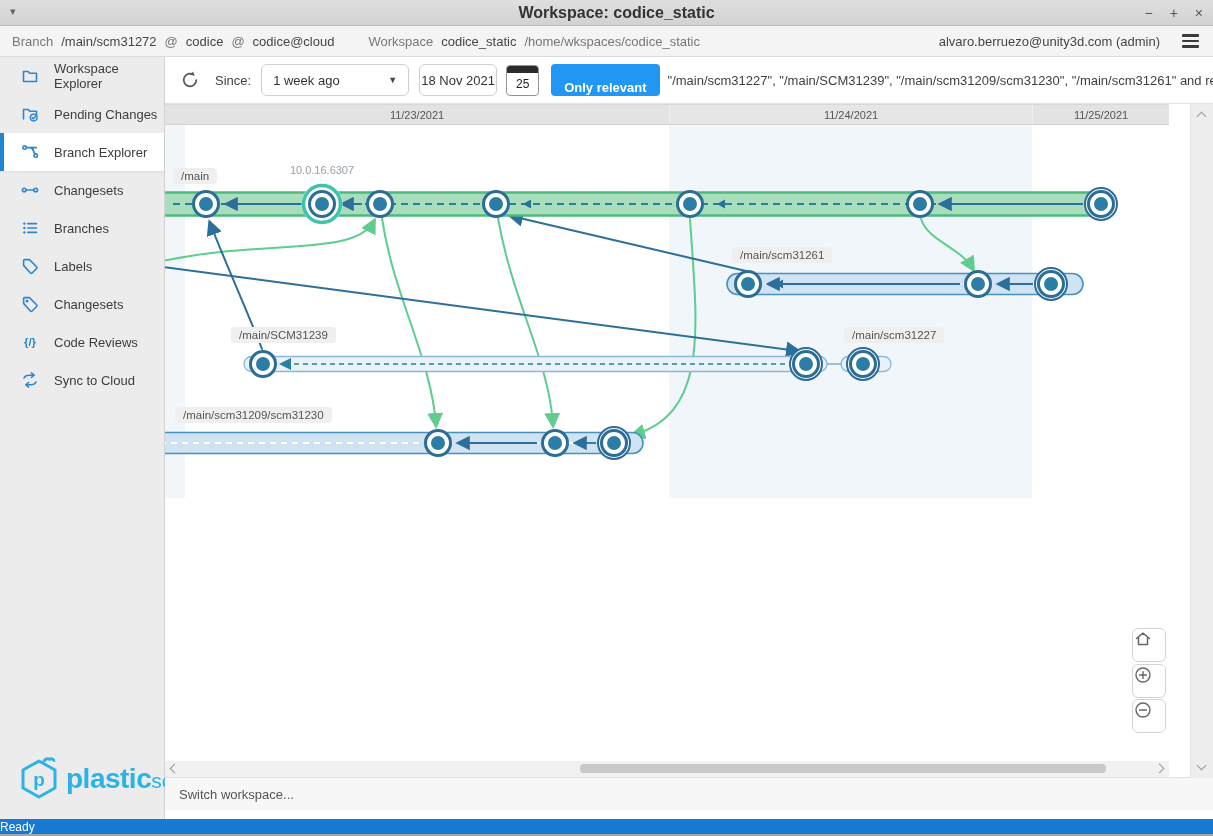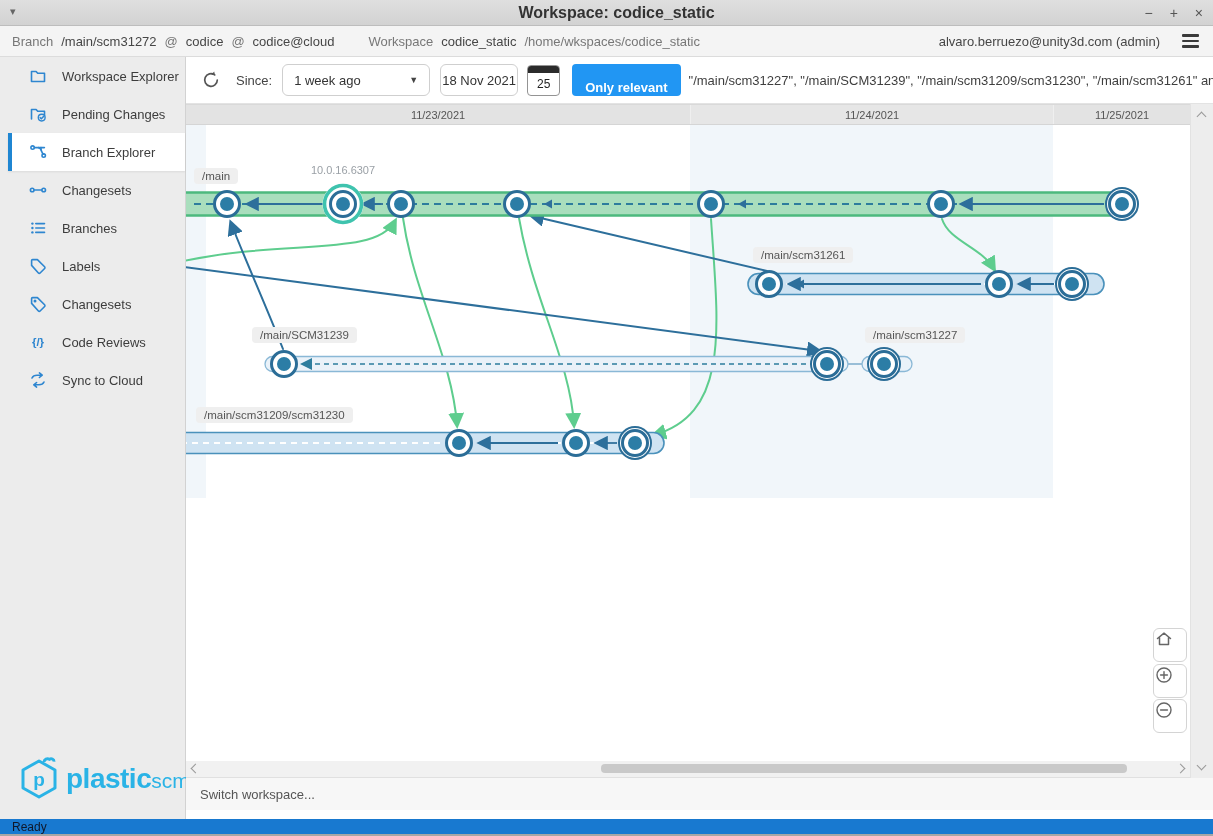--- a/index.html
+++ b/index.html
@@ -18,21 +18,21 @@
   .infobar{height:31px;background:#f4f4f4;border-bottom:1px solid #dcdcdc;display:flex;align-items:center;
     font-size:13px;color:#555;padding:0 12px;flex:none;}
   .infobar .muted{color:#777;}
   .infobar .val{color:#464646;}
   .infobar span{margin-right:8px;white-space:nowrap;}
   .ib-right{margin-left:auto;display:flex;align-items:center;gap:12px;}
   .burger{display:flex;flex-direction:column;gap:3px;cursor:default;padding:2px;}
   .burger i{display:block;width:17px;height:2.6px;background:#3a3a3a;border-radius:1px;}
   
   .main{flex:1;display:flex;min-height:0;}
-  .sidebar{width:186px;background:#ececec;border-right:1px solid #d2d2d2;position:relative;flex:none;padding-left:8px;}
+  .sidebar{width:165px;background:#ececec;border-right:1px solid #d2d2d2;position:relative;flex:none;}
   .sb-item{height:38px;display:flex;align-items:center;padding-left:21px;gap:15px;font-size:13px;
     color:#3d3d3d;position:relative;cursor:default;}
   .sb-item.selected{background:#fff;box-shadow:0 1px 2px rgba(0,0,0,.08);}
   .sb-item.selected::before{content:"";position:absolute;left:0;top:0;bottom:0;width:4px;background:#1f86d2;}
   .sb-icon{width:18px;height:18px;flex:none;display:flex;}
   .logo{position:absolute;left:16px;bottom:16px;display:flex;align-items:center;}
   .logo-text{font-size:28px;font-weight:bold;color:#2ab3e6;letter-spacing:-0.5px;margin-left:4px;}
   .logo-scm{font-size:21px;font-weight:normal;color:#2ab3e6;letter-spacing:0;}
   
   .content{flex:1;display:flex;flex-direction:column;position:relative;min-width:0;background:#fff;}
@@ -65,22 +65,22 @@
   .hscroll{height:16px;width:1004px;background:#f1f1f1;position:relative;flex:none;}
   .hthumb{position:absolute;left:415px;top:3px;width:526px;height:9px;background:#c9c9c9;border-radius:4px;}
   .chev{display:inline-block;width:7px;height:7px;border-left:1.5px solid #999;border-top:1.5px solid #999;}
   .chev-left{transform:rotate(-45deg);position:absolute;left:6px;top:4px;}
   .chev-right{transform:rotate(135deg);position:absolute;right:6px;top:4px;}
   .vscroll{position:absolute;top:47px;right:0;width:23px;height:674px;background:#ededed;border-left:1px solid #e2e2e2;z-index:5;}
   .chev-up{transform:rotate(45deg);position:absolute;left:7px;top:9px;}
   .chev-down{transform:rotate(225deg);position:absolute;left:7px;bottom:9px;}
   .switchbar{height:33px;background:#f7f7f7;border-top:1px solid #e0e0e0;font-size:13px;color:#555;
     display:flex;align-items:center;padding-left:14px;flex:none;cursor:default;}
-  .statusbar{height:17px;background:#1879d0;color:#0f172a;font-size:12px;display:flex;align-items:center;
-    padding-left:12px;flex:none;border-bottom:2px solid #a6a6a6;}
+  .statusbar{height:17px;background:#1879d0;color:#ffffff;font-size:12px;display:flex;align-items:center;
+    flex:none;border-bottom:2px solid #a6a6a6;}
 </style>
 </head>
 <body>
 
 <div class="window">
 
   <div class="titlebar">
     <div class="tb-caret">▾</div>
     <div class="tb-title">Workspace: codice_static</div>
     <div class="tb-controls">

